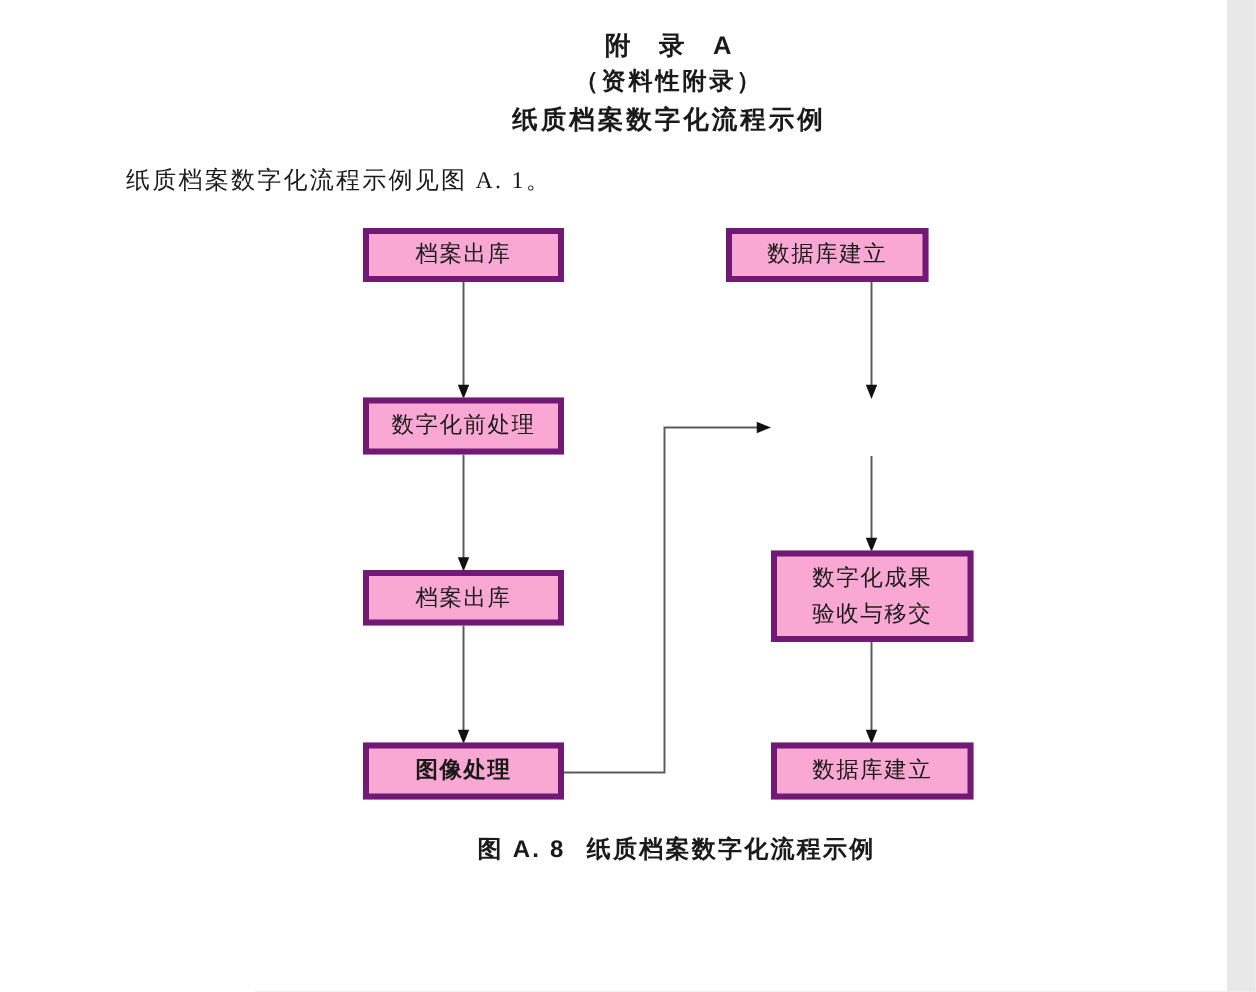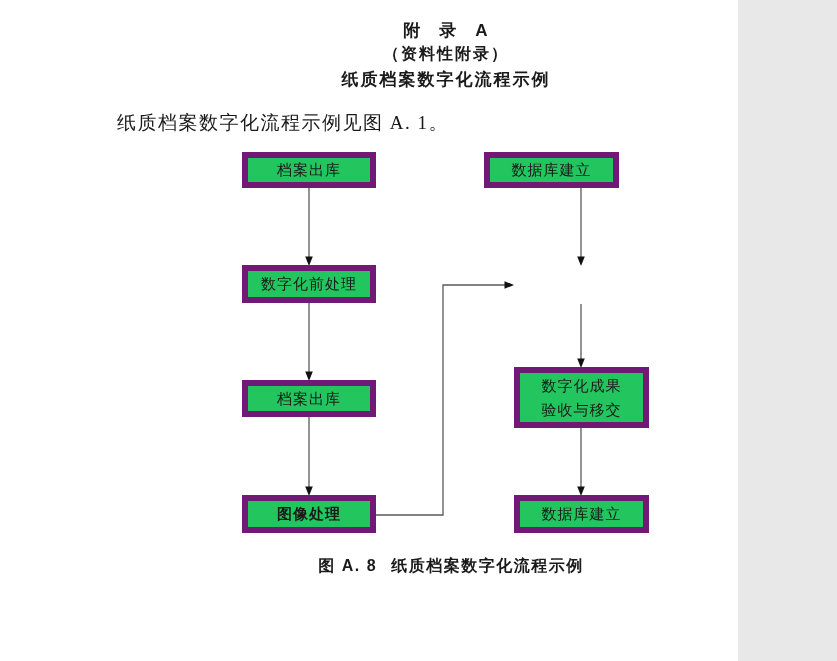--- a/index.html
+++ b/index.html
@@ -1,19 +1,19 @@
 <!DOCTYPE html>
 <html><head>
 <meta charset="utf-8">
 <style>
   * { margin: 0; padding: 0; box-sizing: border-box; }
   html, body { background: #e8e8e8; }
   .page {
     position: relative;
-    width: 738px;
+    width: 818px;
     height: 661px;
     background: #ffffff;
     font-family: "Liberation Serif", "DejaVu Serif", serif;
     color: #1a1a1a;
     overflow: hidden;
   }
   .heading-block {
     position: absolute;
     left: 55px;
     top: 0;
@@ -44,37 +44,36 @@
     top: 68px;
     font-family: "Liberation Sans", "DejaVu Sans", sans-serif;
     font-size: 17px;
     font-weight: bold;
     letter-spacing: 2px;
   }
   .body-text {
     position: absolute;
     left: 84px;
     top: 110px;
-    font-size: 19px;
+    font-size: 16px;
     letter-spacing: 1.5px;
-    margin-left: 33px;
   }
   .flowchart {
     position: absolute;
     inset: 0;
   }
   .flow-svg {
     position: absolute;
     left: 0; top: 0;
     pointer-events: none;
   }
   .node {
     position: absolute;
-    border: 6px solid #701a75;
-    background: #22c55e;
+    border: 4px solid #701a75;
+    background: #f9a8d4;
     display: flex;
     flex-direction: column;
     align-items: center;
     justify-content: center;
     font-size: 15px;
     letter-spacing: 1px;
     line-height: 24px;
     text-align: center;
   }
   .node-l1 { left: 242px; top: 152px; width: 134px; height: 36px; }

